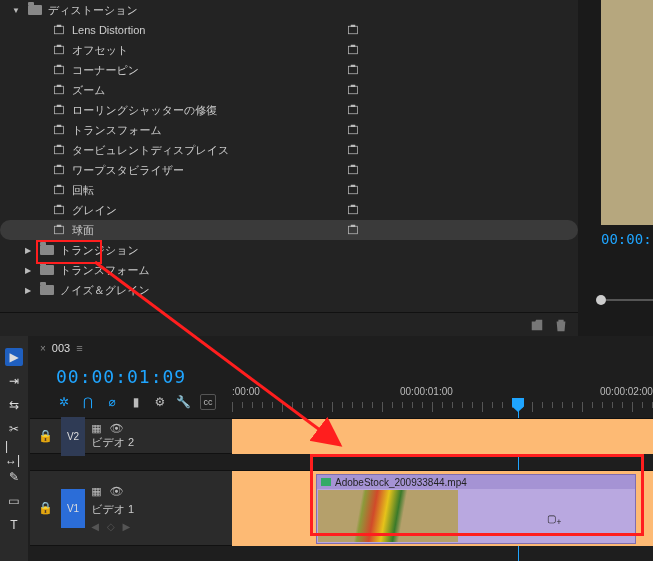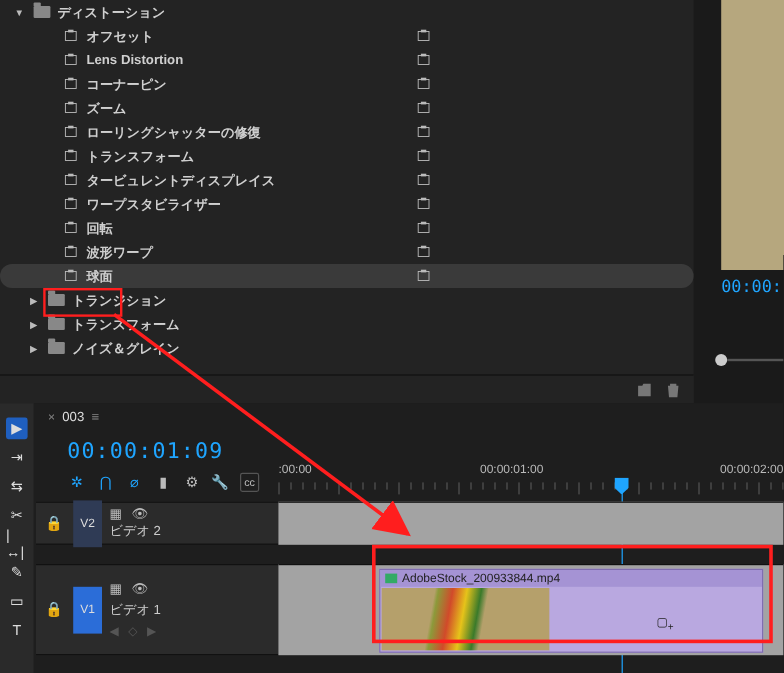--- a/index.html
+++ b/index.html
@@ -12,21 +12,21 @@
   
   .effects-panel { position: absolute; left: 0; top: 0; width: 578px; height: 336px; background: #232323; }
   .tree-row { display: flex; align-items: center; height: 20px; padding-left: 0; position: relative; }
   .caret { width: 12px; display: inline-flex; justify-content:center; color:#bbb; font-size:8px; }
   .caret.right::before { content:"▶"; }
   .caret.down::before { content:"▼"; }
   .folder { width:14px; height:10px; background:#888; margin:0 6px; border-radius:1px; position:relative; }
   .folder::before { content:""; position:absolute; top:-3px; left:0; width:6px; height:3px; background:#888; border-radius:1px 1px 0 0;}
   .preset-icon { display:inline-flex; width:14px; height:12px; margin:0 6px; align-items:center; justify-content:center;}
   .preset-icon svg { fill:#bbb; }
-  .row-label { flex: none; font-weight: bold; }
+  .row-label { flex: none; }
   .col2 { position:absolute; left: 340px; }
   .indent-1 { padding-left: 10px; }
   .indent-2 { padding-left: 46px; }
   .indent-folder { padding-left: 22px; }
   .selected { background:#3a3a3a;border-radius:10px; }
   .highlight-box { position:absolute; border:2px solid #ff1e1e; pointer-events:none; }
   .panel-footer { position:absolute; bottom:0; right:0; height:24px; width:578px; display:flex; justify-content:flex-end; align-items:center; gap:10px; padding-right:10px; background:#232323; border-top:1px solid #111;}
   .footer-icon { width:14px; height:14px; fill:#777; }
   
   .preview-sliver { position:absolute; right:0; top:0; width:52px; height:300px; }
@@ -55,21 +55,21 @@
   .playhead-line { position:absolute; top:24px; width:1px; background:#1fa5ff; height:200px;}
   
   .tracks { position:absolute; left:30px; top:82px; right:0; }
   .track-header { position:absolute; left:0; width:202px; height:46px; background:#2b2b2b; border-top:1px solid #111; border-bottom:1px solid #111; display:flex; align-items:center;}
   .lock { color:#888; margin:0 8px; font-size:12px;}
   .track-id { background:#2f3b55; color:#ddd; padding:14px 6px; font-size:10px; margin-right:6px; }
   .track-id.active { background:#2b6dd8; }
   .track-name { color:#ccc; font-size:11px; }
   .track-ctrls { position:absolute; left:138px; top:4px; display:flex; gap:8px; color:#bbb;}
   .track-nav { position:absolute; left:138px; top:26px; display:flex; gap:8px; color:#555; font-size:10px;}
-  .track-lane { position:absolute; left:202px; right:0; height:46px; background:#a3a3a3; border-top:1px solid #111;}
+  .track-lane { position:absolute; left:202px; right:0; height:46px; background:#fdba74; border-top:1px solid #111;}
   .v2-row { top:0; }
   .track-header.v1 { height:76px; top:52px;}
   .track-lane.v1 { height:76px; top:52px;}
   
   .clip-outline { position:absolute; border:3px solid #ff1e1e; }
   .clip { position:absolute; background:#b9a8e0; border:1px solid #7f6db0; }
   .clip-header { height:14px; background:#a593d4; display:flex; align-items:center; padding:0 4px; font-size:10px; color:#222;}
   .clip-thumb { position:absolute; left:1px; top:15px; width:140px; bottom:1px; background:linear-gradient(100deg,#b5a06b 0%,#b5a06b 30%,#8c9a3a 32%,#d14a2a 40%,#e6c31a 48%,#3a7a2a 56%,#b5a06b 60%,#b5a06b 100%);}
   .clip-body { position:absolute; left:141px; top:15px; right:1px; bottom:1px; background:#b9a8e0;}
   .cursor-mark { position:absolute; left:230px; top:38px; color:#222; font-size:10px;}
@@ -86,50 +86,50 @@
     <span class="row-label">ディストーション</span>
   </div>
   <div id="effect-items">
       <div class="tree-row indent-2">
         <span class="preset-icon">
           <svg viewBox="0 0 16 16" width="12" height="12">
             <rect x="2" y="3" width="12" height="10" fill="none" stroke="#bbb"></rect>
             <rect x="5" y="1" width="6" height="3" fill="#bbb"></rect>
           </svg>
         </span>
+        <span class="row-label">Lens Distortion</span>
+        <span class="preset-icon col2">
+          <svg viewBox="0 0 16 16" width="12" height="12">
+            <rect x="2" y="3" width="12" height="10" fill="none" stroke="#bbb"></rect>
+            <rect x="5" y="1" width="6" height="3" fill="#bbb"></rect>
+          </svg>
+        </span>
+      </div>
+      <div class="tree-row indent-2">
+        <span class="preset-icon">
+          <svg viewBox="0 0 16 16" width="12" height="12">
+            <rect x="2" y="3" width="12" height="10" fill="none" stroke="#bbb"></rect>
+            <rect x="5" y="1" width="6" height="3" fill="#bbb"></rect>
+          </svg>
+        </span>
         <span class="row-label">オフセット</span>
         <span class="preset-icon col2">
           <svg viewBox="0 0 16 16" width="12" height="12">
             <rect x="2" y="3" width="12" height="10" fill="none" stroke="#bbb"></rect>
             <rect x="5" y="1" width="6" height="3" fill="#bbb"></rect>
           </svg>
         </span>
       </div>
       <div class="tree-row indent-2">
         <span class="preset-icon">
           <svg viewBox="0 0 16 16" width="12" height="12">
             <rect x="2" y="3" width="12" height="10" fill="none" stroke="#bbb"></rect>
             <rect x="5" y="1" width="6" height="3" fill="#bbb"></rect>
           </svg>
         </span>
-        <span class="row-label">Lens Distortion</span>
-        <span class="preset-icon col2">
-          <svg viewBox="0 0 16 16" width="12" height="12">
-            <rect x="2" y="3" width="12" height="10" fill="none" stroke="#bbb"></rect>
-            <rect x="5" y="1" width="6" height="3" fill="#bbb"></rect>
-          </svg>
-        </span>
-      </div>
-      <div class="tree-row indent-2">
-        <span class="preset-icon">
-          <svg viewBox="0 0 16 16" width="12" height="12">
-            <rect x="2" y="3" width="12" height="10" fill="none" stroke="#bbb"></rect>
-            <rect x="5" y="1" width="6" height="3" fill="#bbb"></rect>
-          </svg>
-        </span>
         <span class="row-label">コーナーピン</span>
         <span class="preset-icon col2">
           <svg viewBox="0 0 16 16" width="12" height="12">
             <rect x="2" y="3" width="12" height="10" fill="none" stroke="#bbb"></rect>
             <rect x="5" y="1" width="6" height="3" fill="#bbb"></rect>
           </svg>
         </span>
       </div>
       <div class="tree-row indent-2">
         <span class="preset-icon">
@@ -221,21 +221,21 @@
           </svg>
         </span>
       </div>
       <div class="tree-row indent-2">
         <span class="preset-icon">
           <svg viewBox="0 0 16 16" width="12" height="12">
             <rect x="2" y="3" width="12" height="10" fill="none" stroke="#bbb"></rect>
             <rect x="5" y="1" width="6" height="3" fill="#bbb"></rect>
           </svg>
         </span>
-        <span class="row-label">波形ワープ</span>
+        <span class="row-label">グレイン</span>
         <span class="preset-icon col2">
           <svg viewBox="0 0 16 16" width="12" height="12">
             <rect x="2" y="3" width="12" height="10" fill="none" stroke="#bbb"></rect>
             <rect x="5" y="1" width="6" height="3" fill="#bbb"></rect>
           </svg>
         </span>
       </div>
       <div class="tree-row indent-2 selected">
         <span class="preset-icon">
           <svg viewBox="0 0 16 16" width="12" height="12">

